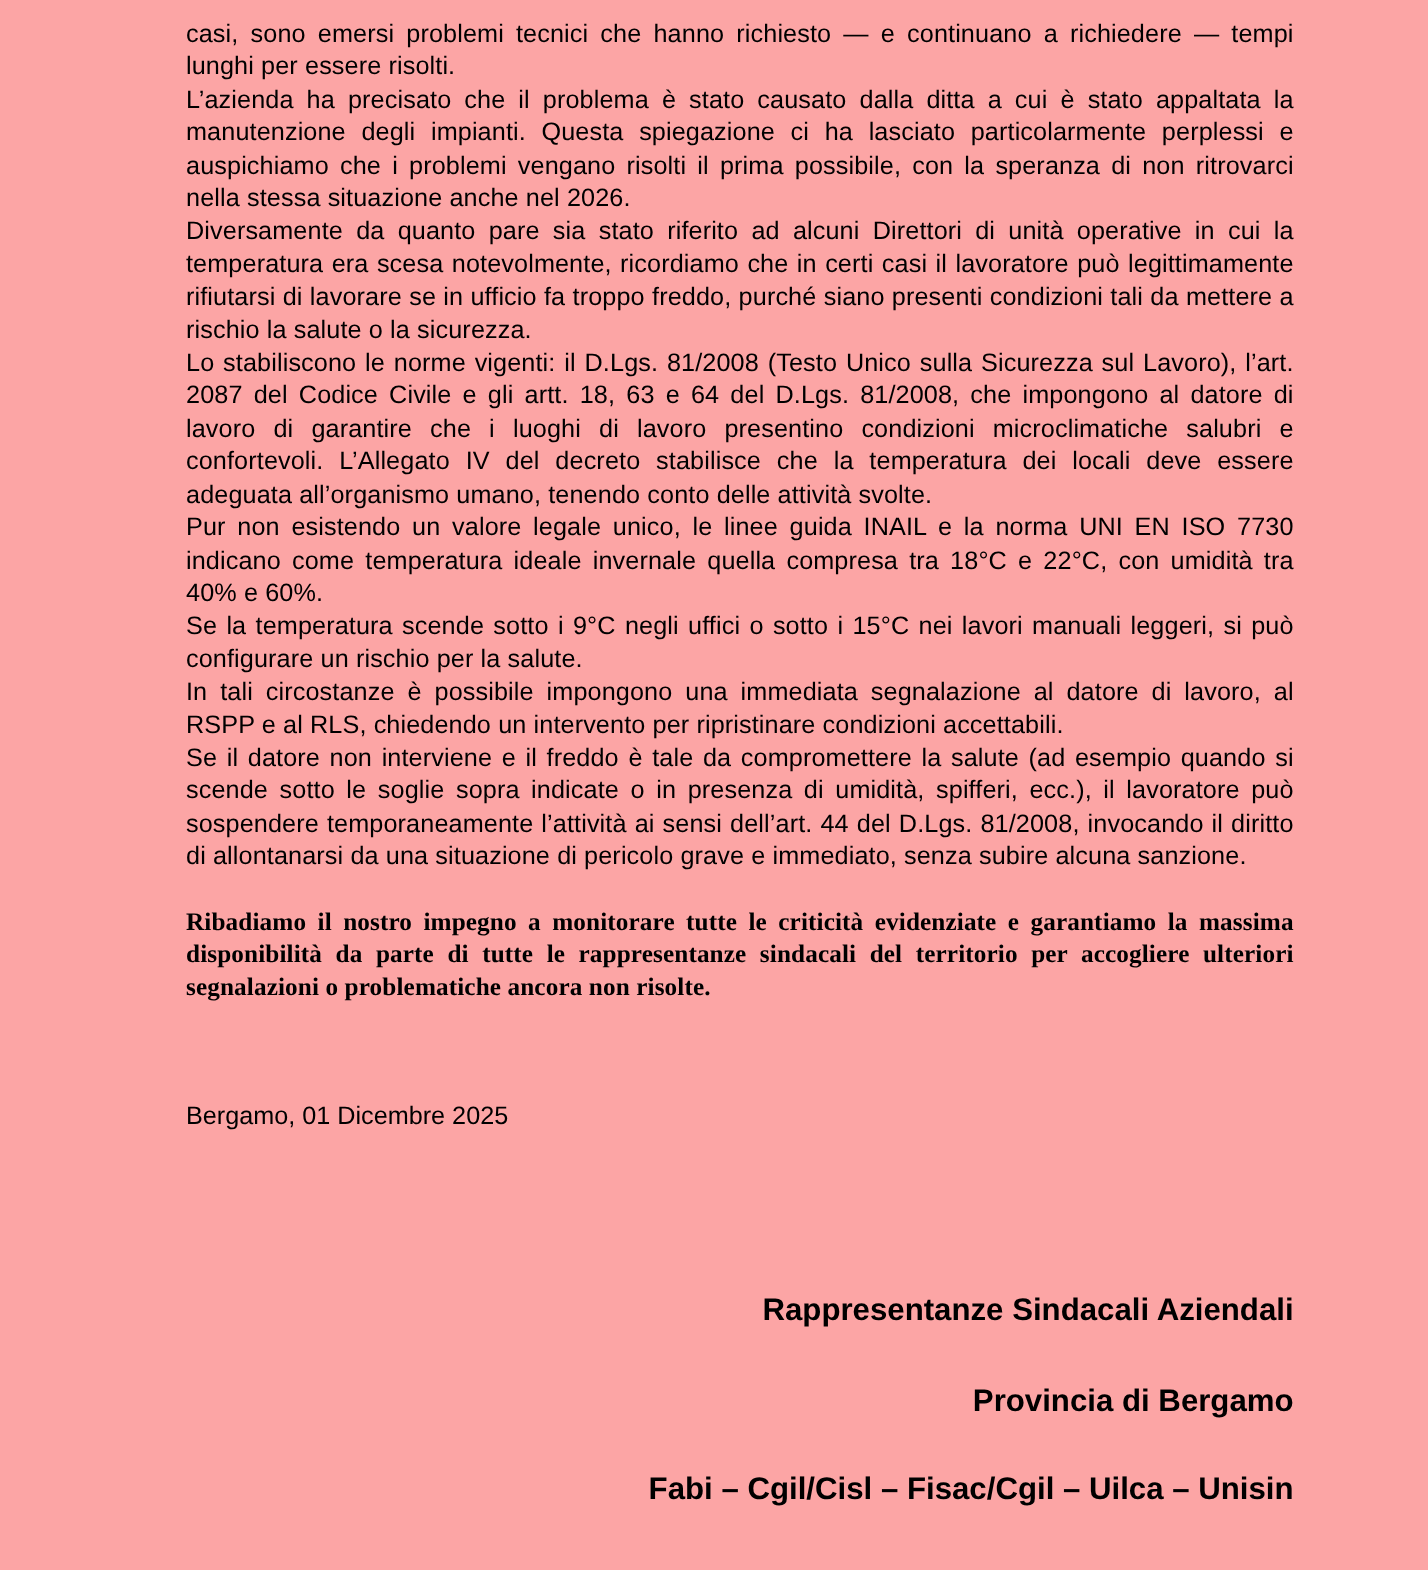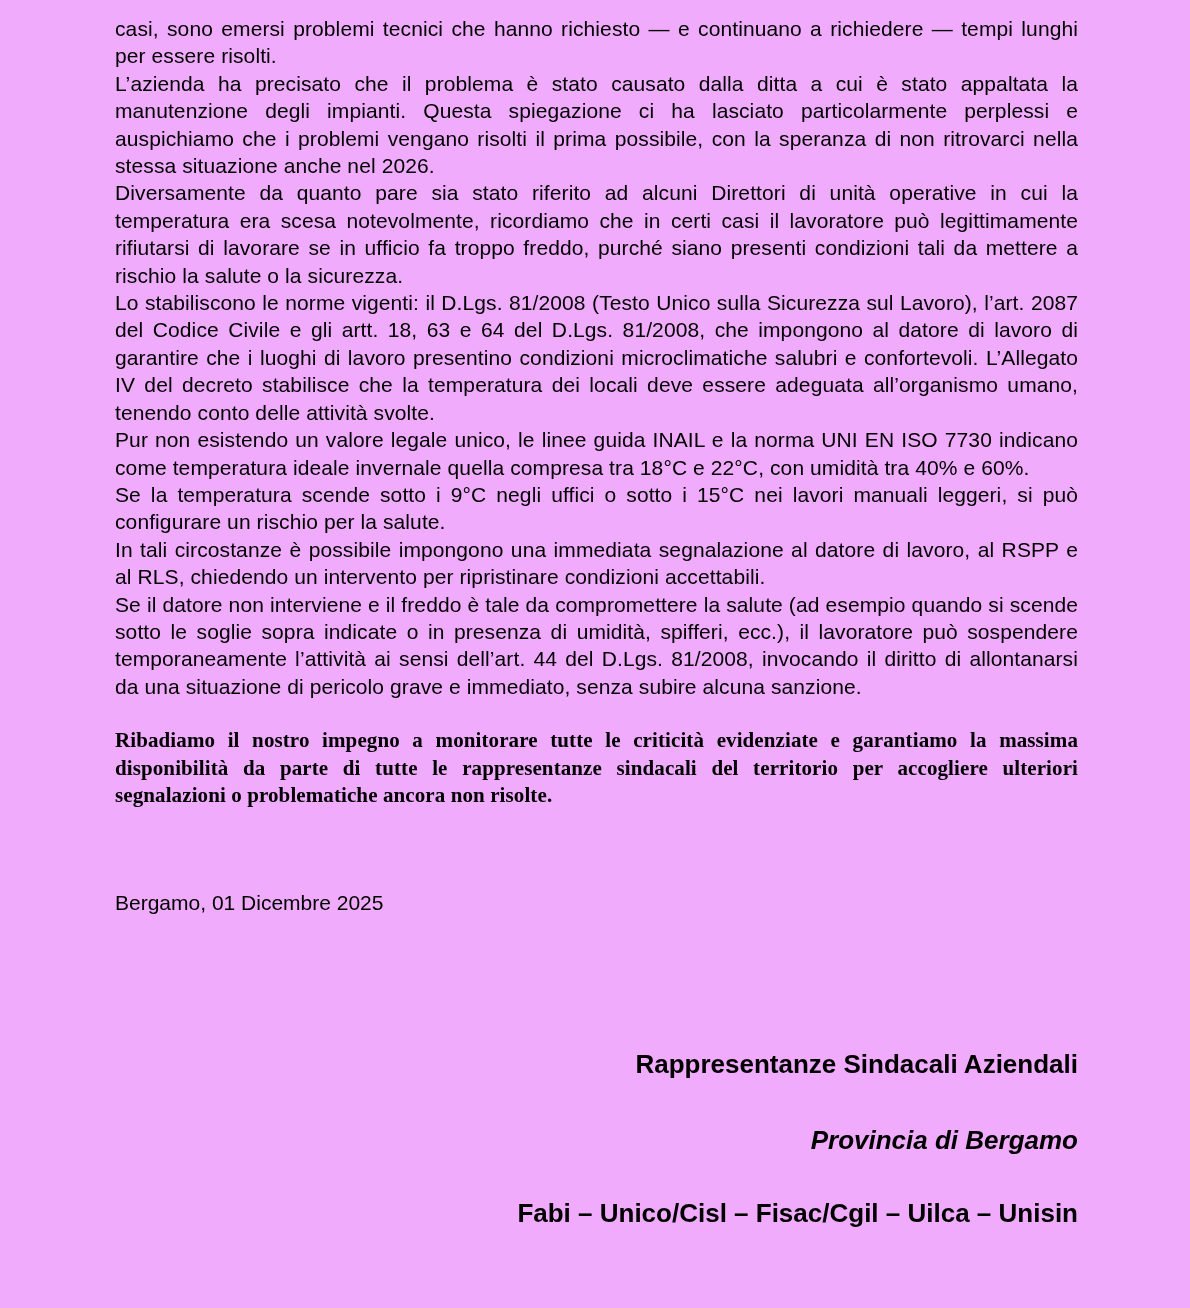--- a/index.html
+++ b/index.html
@@ -4,25 +4,26 @@
 <style>
   html, body {
     margin: 0;
     padding: 0;
     background: #ffffff;
   }
   .page {
     position: relative;
     width: 1190px;
     height: 1308px;
-    background: #f0abfc;
+    background: #fca5a5;
     color: #000000;
     font-family: "Liberation Sans", sans-serif;
     overflow: hidden;
     box-sizing: border-box;
+    padding-left: 40px;
   }
   .content {
     padding: 15px 112px 0 115px;
     box-sizing: border-box;
   }
   .para {
     margin: 0;
     font-size: 21px;
     line-height: 27.4px;
     text-align: justify;
@@ -43,21 +44,21 @@
     line-height: 27.4px;
     text-align: left;
   }
   .footer-heading {
     font-size: 26px;
     line-height: 32px;
     font-weight: 700;
     text-align: right;
   }
   .f1 { margin: 131px 0 0 0; }
-  .f2 { margin: 44px 0 0 0; font-style: italic; }
+  .f2 { margin: 44px 0 0 0; }
   .f3 { margin: 41px 0 0 0; }
 </style>
 </head>
 <body>
 
 <div class="page">
   <div class="content">
 
     <div>
 
@@ -79,16 +80,16 @@
       </div>
 
     <p class="closing">Ribadiamo il nostro impegno a monitorare tutte le criticità evidenziate e garantiamo la massima disponibilità da parte di tutte le rappresentanze sindacali del territorio per accogliere ulteriori segnalazioni o problematiche ancora non risolte.</p>
 
     <p class="dateline">Bergamo, 01 Dicembre 2025</p>
 
     <h2 class="footer-heading f1">Rappresentanze Sindacali Aziendali</h2>
 
     <h2 class="footer-heading f2">Provincia di Bergamo</h2>
 
-    <h2 class="footer-heading f3">Fabi – Unico/Cisl – Fisac/Cgil – Uilca – Unisin</h2>
+    <h2 class="footer-heading f3">Fabi – Cgil/Cisl – Fisac/Cgil – Uilca – Unisin</h2>
 
   </div>
 </div>
 
 </body></html>

